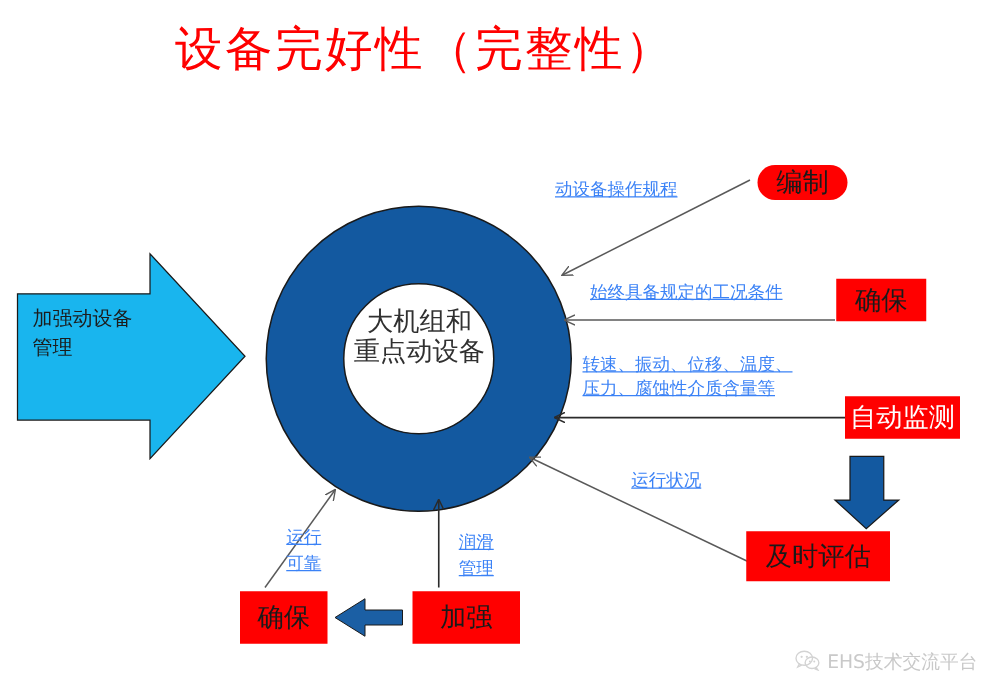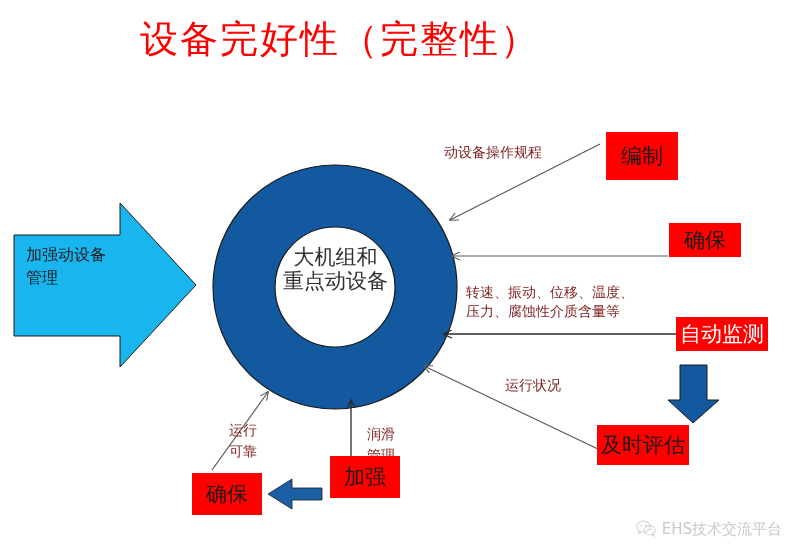--- a/index.html
+++ b/index.html
@@ -38,25 +38,26 @@
     position: absolute;
     left: 0;
     top: 0;
     width: 798px;
     height: 547px;
   }
 
   
   .lbl {
     position: absolute;
-    color: #7f1d1d;
+    color: #3b82f6;
     font-size: 14px;
     line-height: 19px;
     font-family: "DejaVu Sans", "Liberation Sans", sans-serif;
     white-space: pre-line;
+    text-decoration: underline;
   }
 
   .redbox {
     position: absolute;
     background: #FF0000;
     color: #1a1a1a;
     font-size: 21px;
     line-height: 1;
     font-family: "DejaVu Sans", "Liberation Sans", sans-serif;
     display: flex;
@@ -167,43 +168,44 @@
   </svg>
 
   <div id="intake-label">加强动设备
 管理</div>
 
   <div id="center-label">大机组和
 重点动设备</div>
 
   <div class="lbl" style="left:444px; top:143px;">动设备操作规程</div>
 
+  <div class="lbl" style="left:472px; top:225px;">始终具备规定的工况条件</div>
 
   <div class="lbl" style="left:466px; top:283px;">转速、振动、位移、温度、
 压力、腐蚀性介质含量等</div>
 
   <div class="lbl" style="left:505px; top:376px;">运行状况</div>
 
   <div class="lbl" style="left:229px; top:420px; line-height:21px;">运行
 可靠</div>
 
   <div class="lbl" style="left:367px; top:424px; line-height:21px;">润滑
 管理</div>
 
-  <div class="redbox" style="left:606px; top:132px; width:72px; height:48px;">编制</div>
+  <div class="redbox" style="left:606px; top:132px; width:72px; height:28px;border-radius:16px;">编制</div>
 
   <div class="redbox" style="left:669px; top:223px; width:72px; height:34px;">确保</div>
 
   <div class="redbox light" style="left:676px; top:317px; width:92px; height:34px;">自动监测</div>
 
-  <div class="redbox" style="left:597px; top:425px; width:92px; height:40px;">及时评估</div>
+  <div class="redbox" style="left:597px; top:425px; width:115px; height:40px;">及时评估</div>
 
   <div class="redbox" style="left:192px; top:473px; width:70px; height:42px;">确保</div>
 
-  <div class="redbox" style="left:330px; top:456px; width:70px; height:42px;text-align:right;">加强</div>
+  <div class="redbox" style="left:330px; top:473px; width:86px; height:42px;text-align:right;">加强</div>
 
   <div id="footer">
     <span>
       <svg width="20" height="17" viewBox="0 0 20 17" aria-hidden="true">
         <ellipse cx="7.4" cy="6.6" rx="6.6" ry="5.6" fill="none" stroke="#d3d3d3" stroke-width="1.1"></ellipse>
         <path d="M3.6,10.8 L2.2,13.6 L5.3,12.1" fill="none" stroke="#d3d3d3" stroke-width="1.1"></path>
         <circle cx="5.3" cy="5.4" r="0.9" fill="#d3d3d3"></circle>
         <circle cx="9.5" cy="5.4" r="0.9" fill="#d3d3d3"></circle>
         <ellipse cx="13.6" cy="10.2" rx="5.5" ry="4.6" fill="none" stroke="#d3d3d3" stroke-width="1.1"></ellipse>
         <path d="M16.6,13.6 L18.2,15.9 L15.6,14.8" fill="none" stroke="#d3d3d3" stroke-width="1.1"></path>

